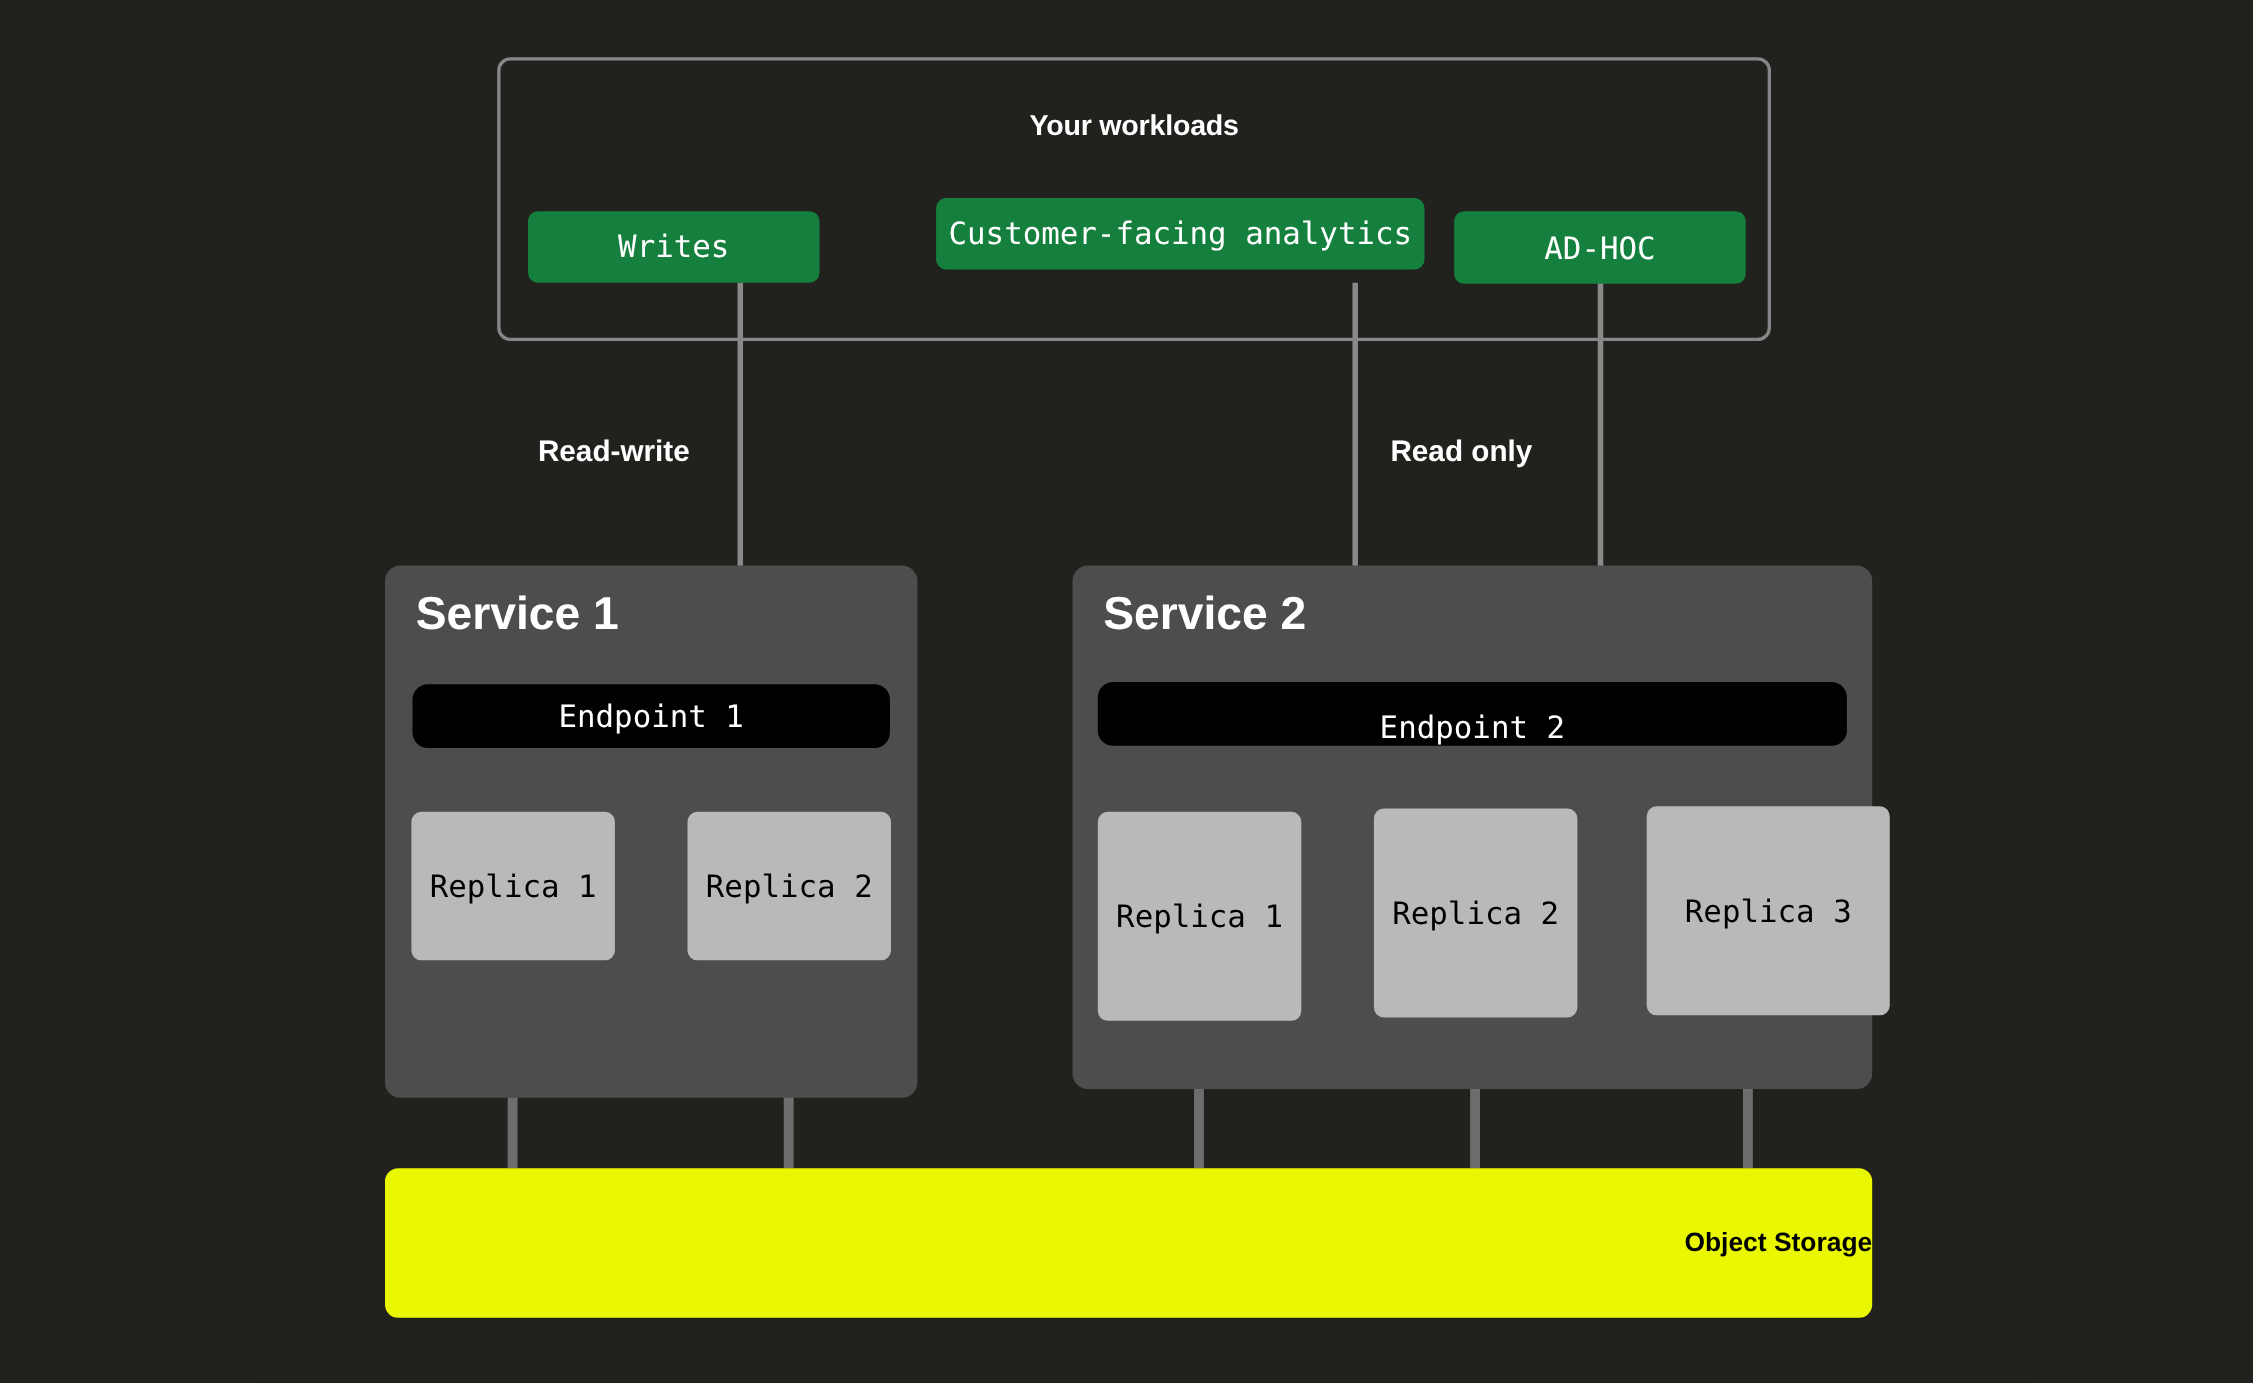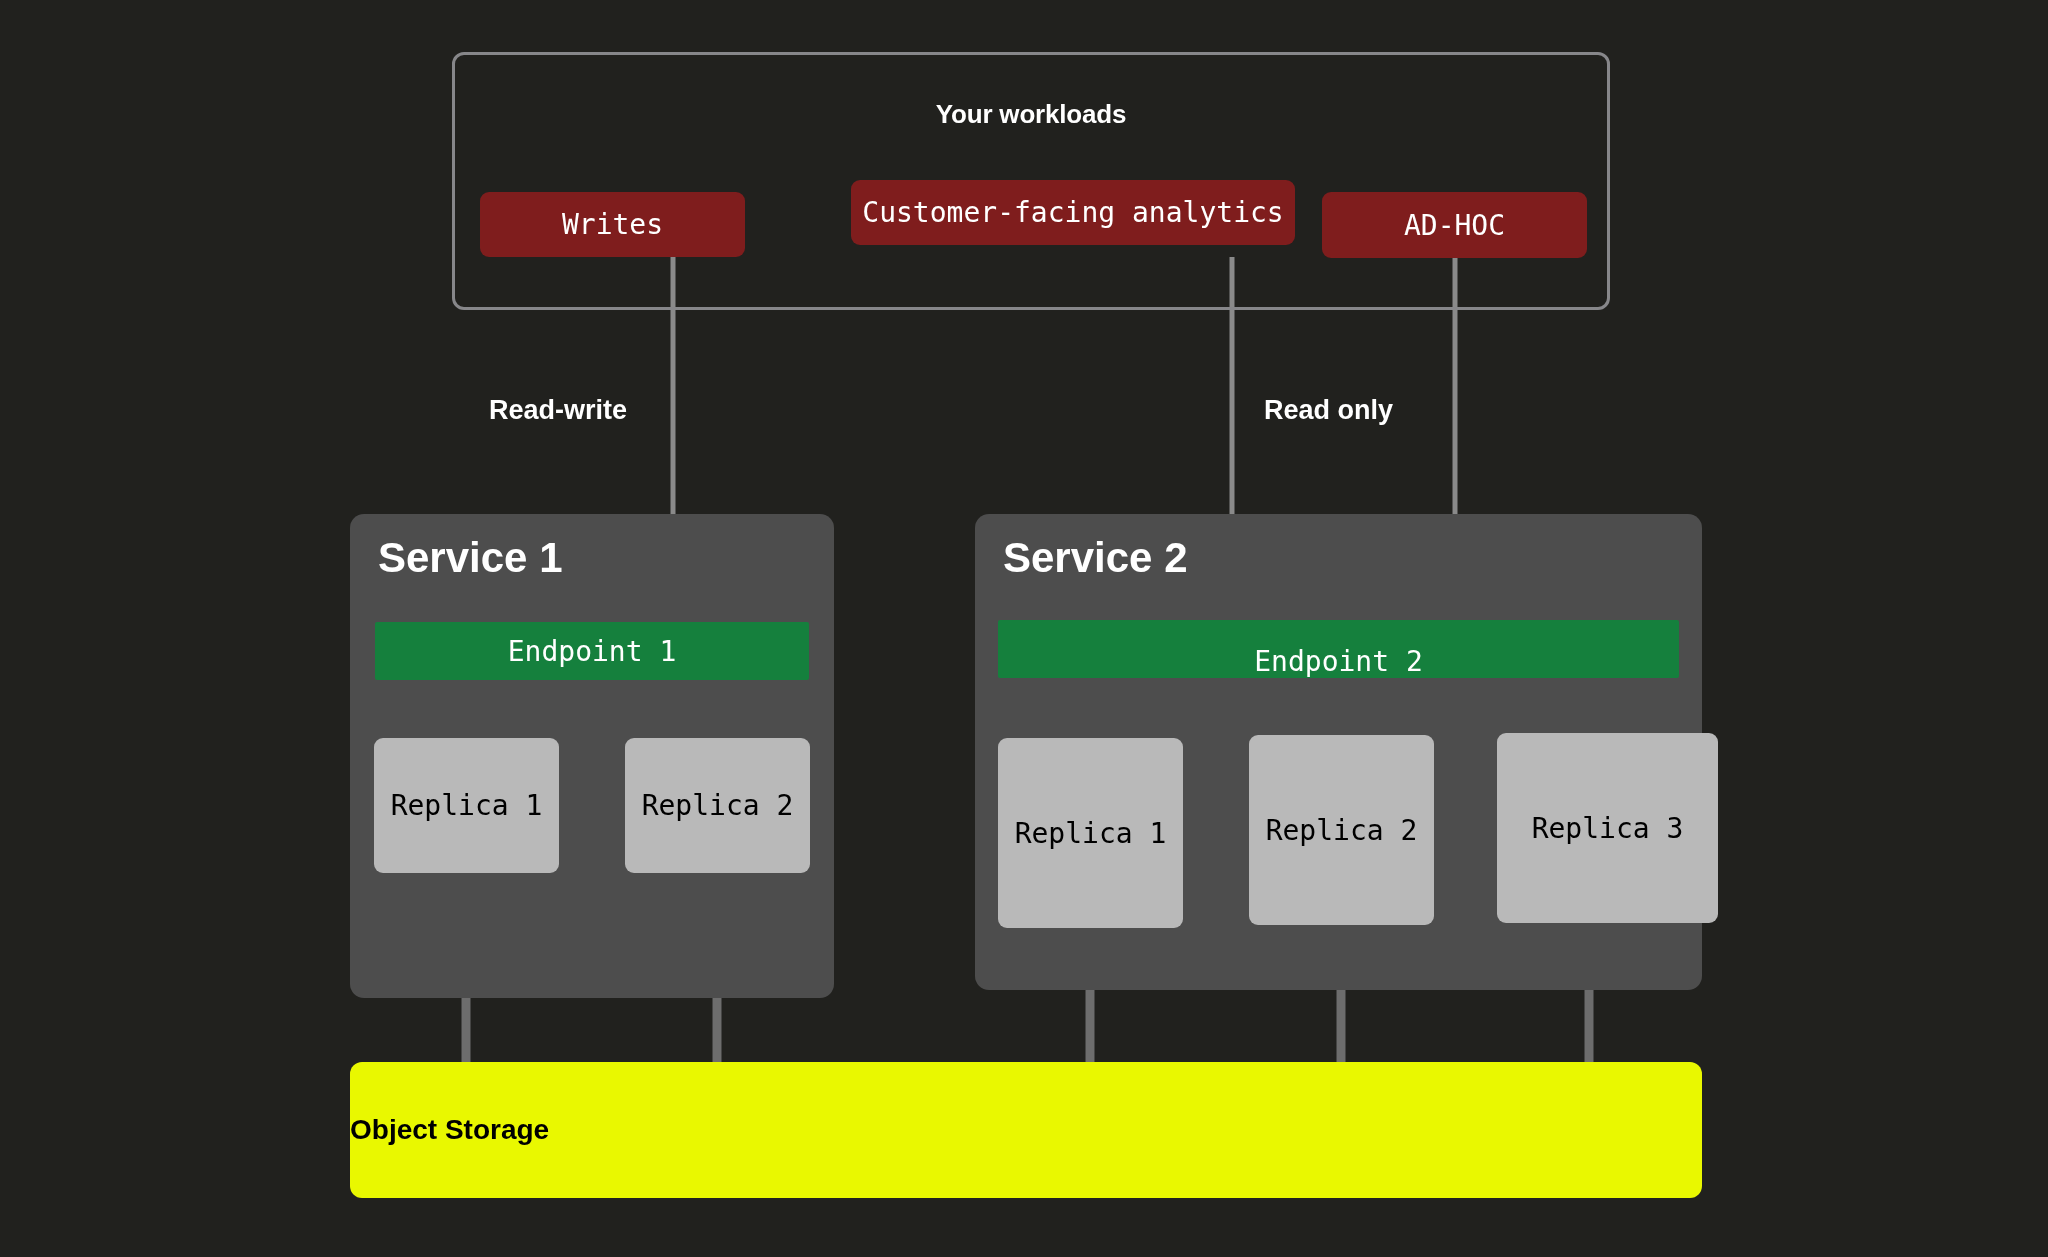--- a/index.html
+++ b/index.html
@@ -40,21 +40,21 @@
     left: 0; right: 0;
     top: 44px;
     text-align: center;
     color: #ffffff;
     font-size: 26px;
     font-weight: bold;
     letter-spacing: -0.2px;
   }
   .pill {
     position: absolute;
-    background: #7f1d1d;
+    background: #15803d;
     border-radius: 9px;
     color: #ffffff;
     font-family: "DejaVu Sans Mono", monospace;
     font-size: 28px;
     display: flex;
     align-items: center;
     justify-content: center;
     box-sizing: border-box;
   }
   .pill-writes   { left: 480px; top: 192px; width: 265px; height: 65px; }
@@ -86,22 +86,22 @@
     position: absolute;
     left: 28px;
     top: 20px;
     color: #ffffff;
     font-size: 42px;
     font-weight: bold;
   }
 
   .endpoint {
     position: absolute;
-    background: #15803d;
-    border-radius: 2px;
+    background: #000000;
+    border-radius: 14px;
     color: #ffffff;
     font-family: "DejaVu Sans Mono", monospace;
     font-size: 28px;
     display: flex;
     align-items: center;
     justify-content: center;
     box-sizing: border-box;
   }
   .endpoint-1 { left: 375px; top: 622px; width: 434px; height: 58px; }
   .endpoint-2 { left: 998px; top: 620px; width: 681px; height: 58px; align-items: flex-end; }
@@ -128,23 +128,23 @@
   .object-storage {
     position: absolute;
     left: 350px;
     top: 1062px;
     width: 1352px;
     height: 136px;
     background: #e9f800;
     border-radius: 12px;
     display: flex;
     align-items: center;
-    justify-content: flex-start;
+    justify-content: flex-end;
     color: #000000;
-    font-size: 28px;
+    font-size: 24px;
     font-weight: bold;
     box-sizing: border-box;
   }
 </style>
 </head>
 <body>
 
 <div id="stage">
 
   <svg id="wires" viewBox="0 0 2048 1257" xmlns="http://www.w3.org/2000/svg">

